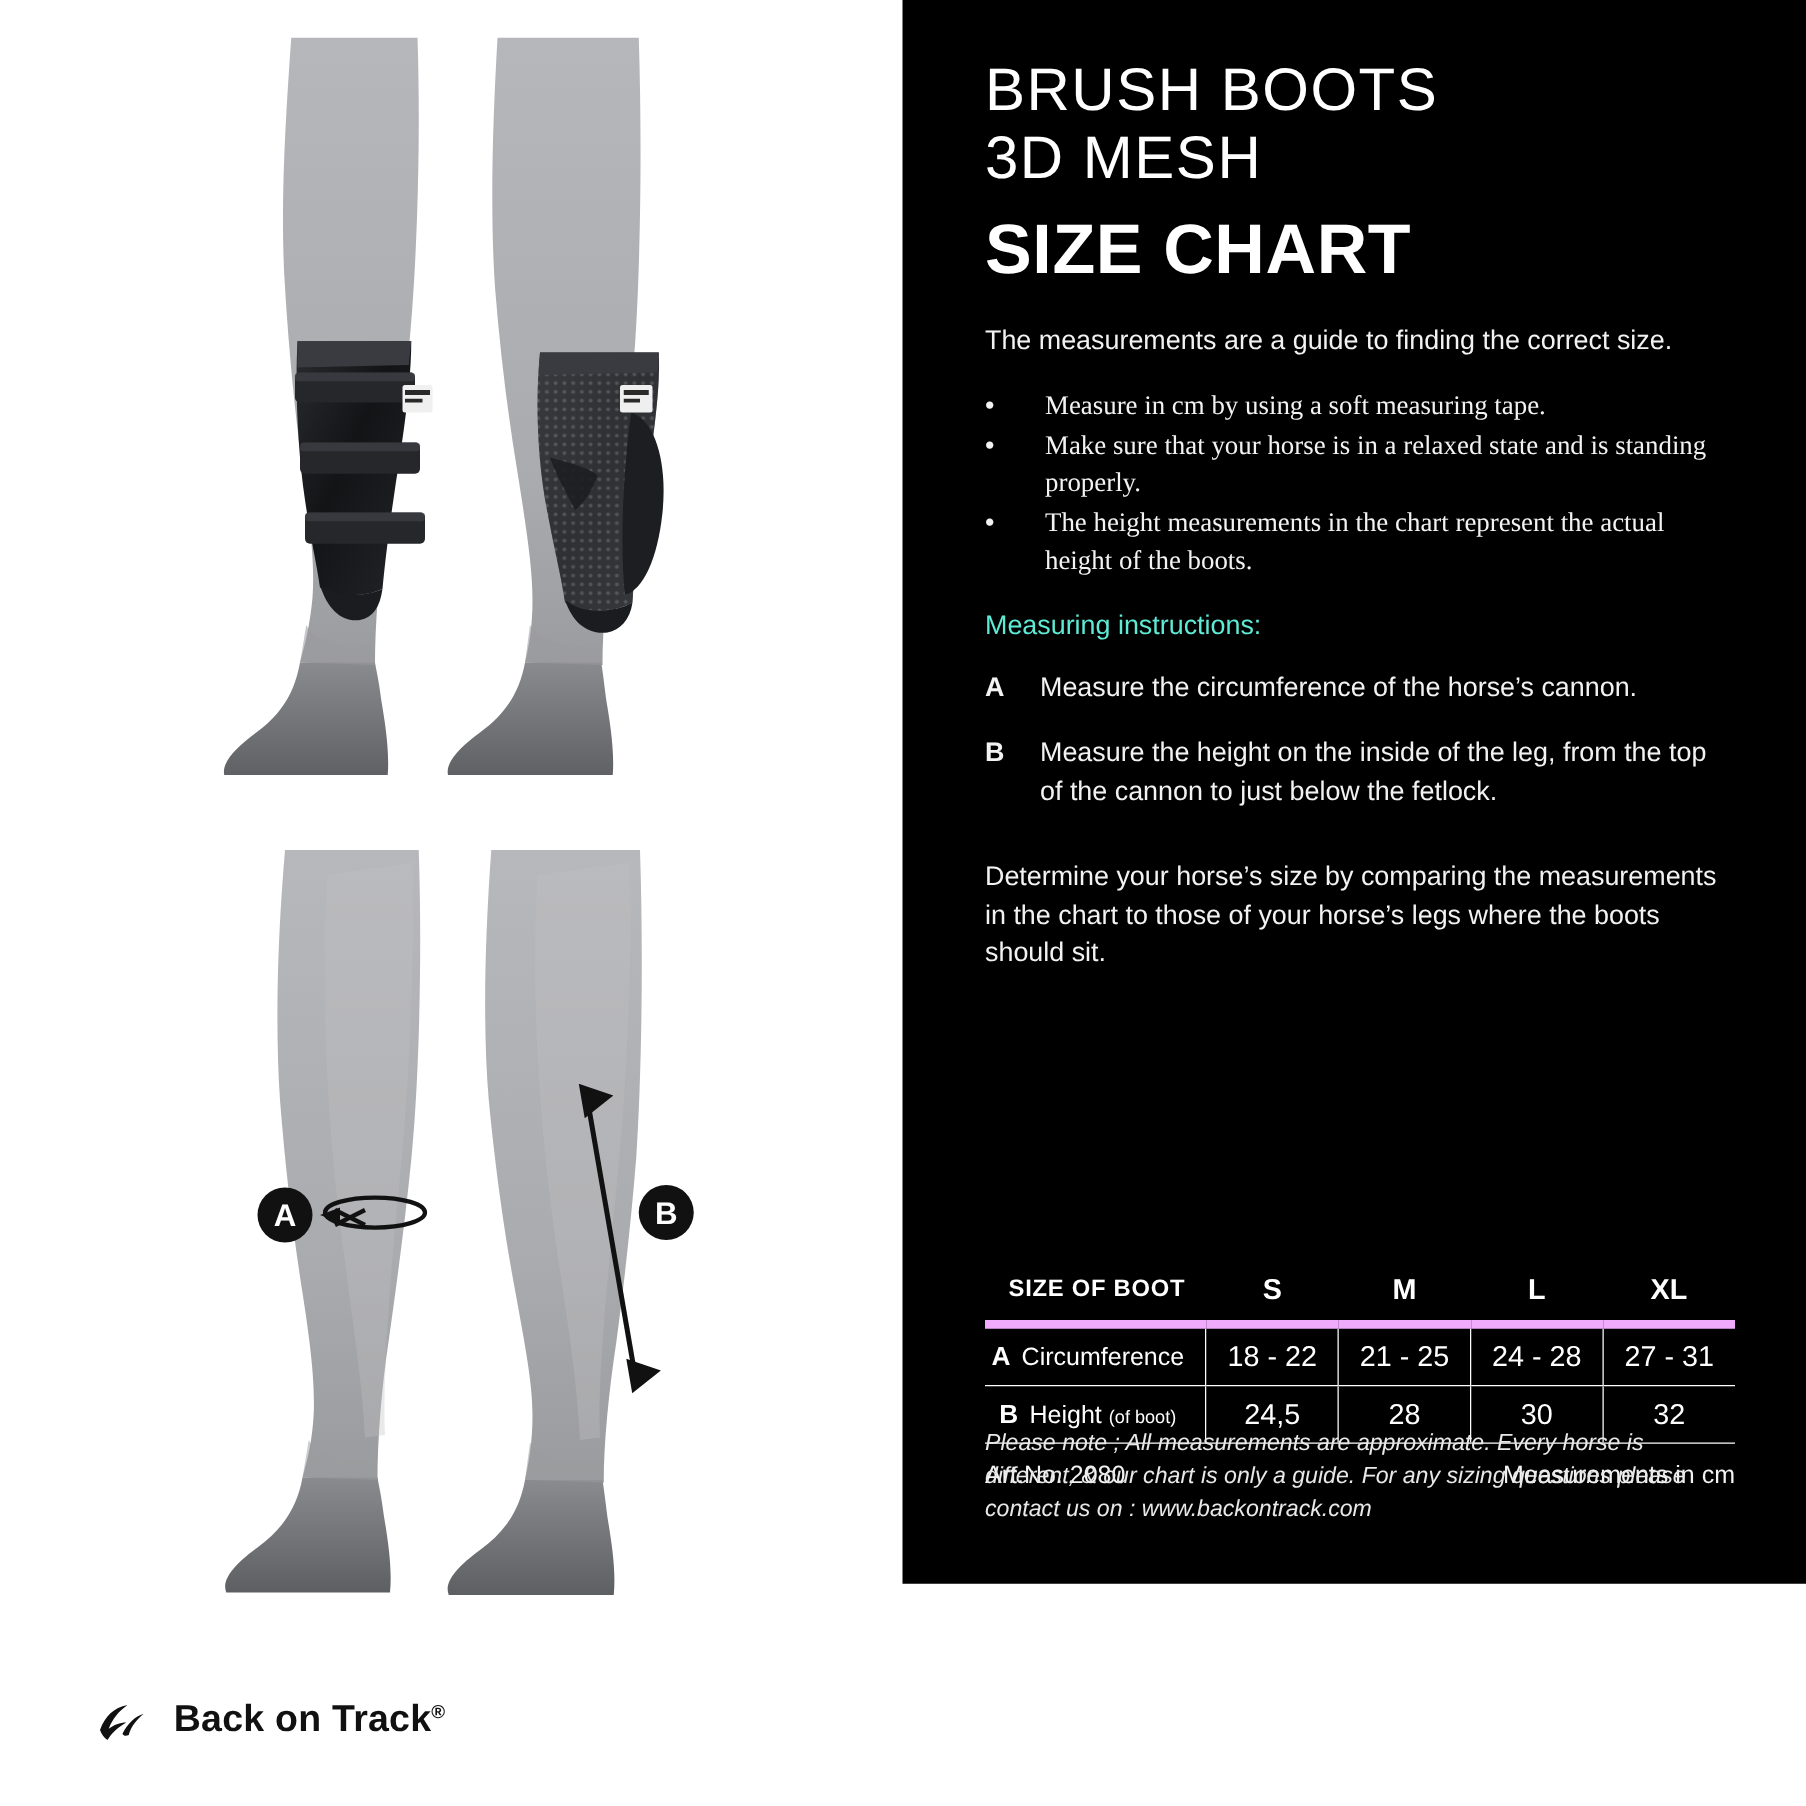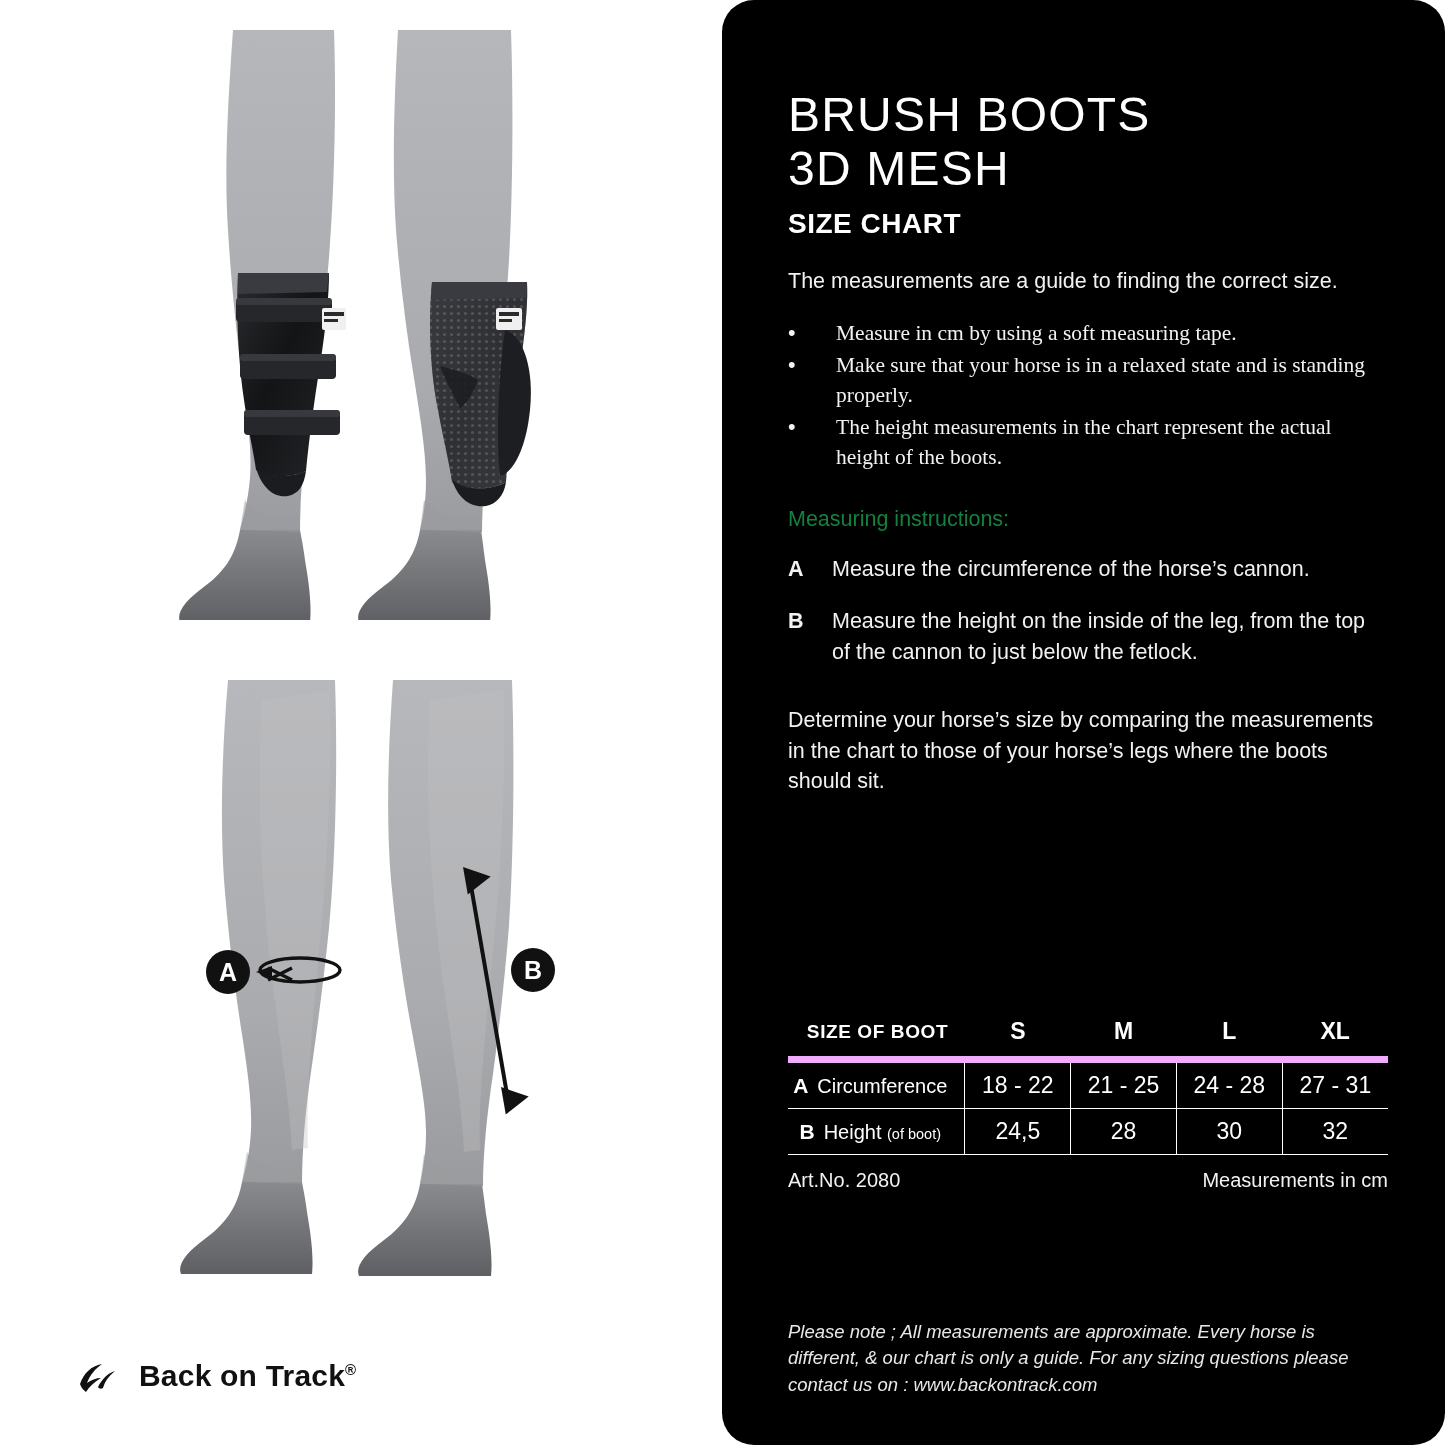--- a/index.html
+++ b/index.html
@@ -44,37 +44,36 @@
   }
   .brand-reg {
     font-size: 15px;
     vertical-align: super;
     font-weight: bold;
   }
 
   
   #right {
     position: relative;
-    width: 723px; height: 1445px;
+    width: 723px; height: 1267px;
     background: #000;
     color: #fff;
     flex: 0 0 723px;
-    padding: 88px 62px 0 66px;
-    border-radius: 32px;
+    padding: 46px 62px 0 66px;
   }
   .t1, .t2 {
     font-size: 48px;
     font-weight: 300;
     letter-spacing: 1.2px;
     line-height: 1.12;
     color: #fff;
     font-family: "Liberation Sans", sans-serif;
   }
   .t3 {
-    font-size: 28px;
+    font-size: 56px;
     font-weight: bold;
     letter-spacing: 0.5px;
     margin-top: 12px;
     margin-bottom: 26px;
   }
   .para {
     font-size: 21.5px;
     line-height: 1.42;
     color: #f2f2f2;
     font-weight: 300;
@@ -83,21 +82,21 @@
     margin-top: 22px;
     font-size: 21.5px;
     line-height: 1.42;
     color: #f2f2f2;
     font-weight: 300;
   }
   .bullet-row { display: flex; margin-bottom: 1px; }
   .bullet-dot { width: 48px; flex: 0 0 48px; }
   .bullet-txt { flex: 1 1 auto; font-family: Liberation Serif, serif; }
 
-  .mi-title { margin-top: 34px; font-size: 21.5px; color: #15803d; font-weight: 300;}
+  .mi-title { margin-top: 24px; font-size: 21.5px; color: #5eead4; font-weight: 300;}
   .ab-row { display: flex; margin-top: 22px; font-size: 21.5px; line-height: 1.42; color: #f2f2f2; font-weight:300;}
   .ab-letter { flex: 0 0 44px; font-weight: bold; }
   .ab-txt { flex: 1 1 auto; }
 
   .closing { margin-top: 38px; font-size: 21.5px; line-height: 1.42; color: #f2f2f2; font-weight: 300;}
 
   
   #tablewrap {
     position: absolute;
     left: 66px; top: 1018px;

